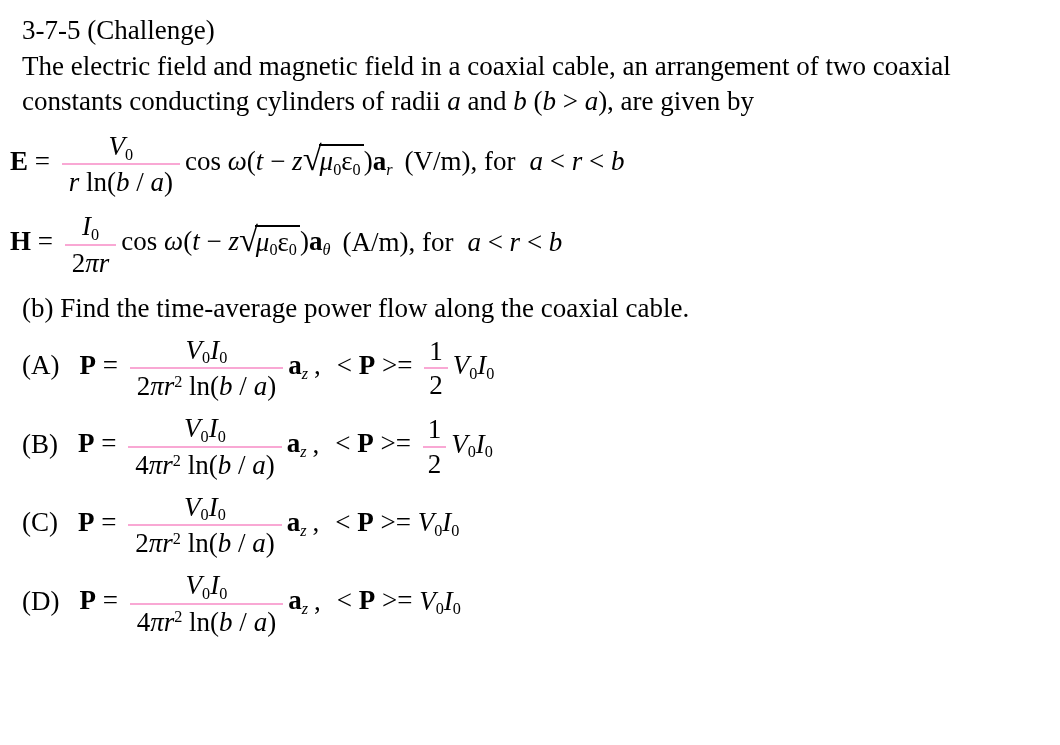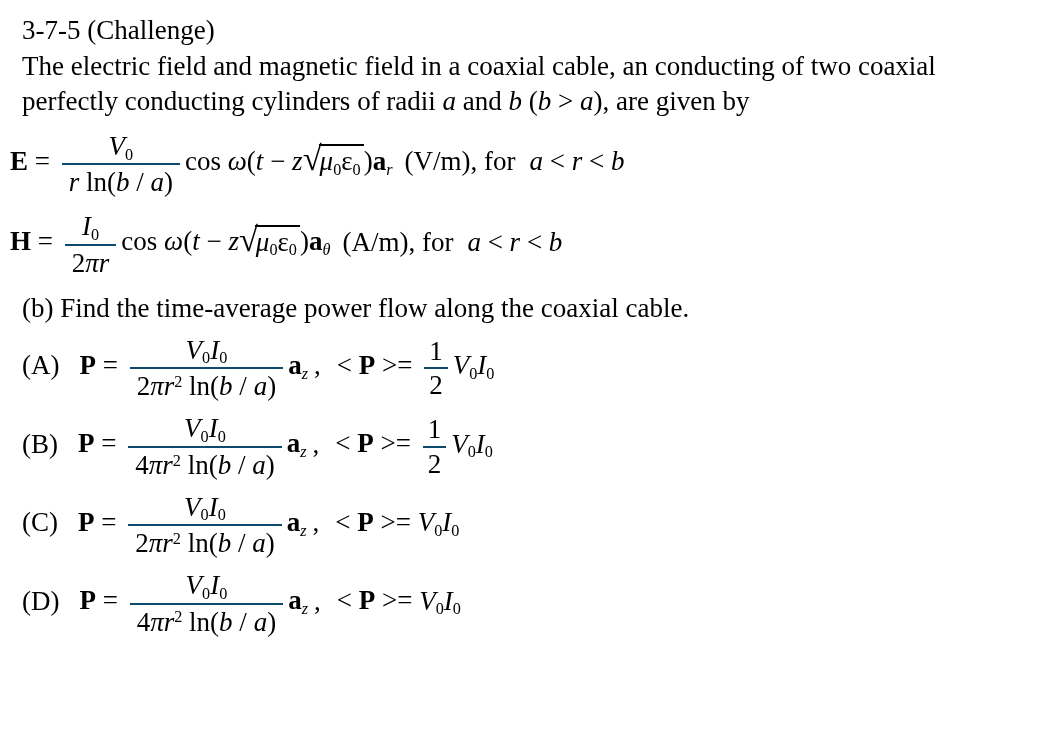--- a/index.html
+++ b/index.html
@@ -22,21 +22,21 @@
   .vec { font-weight: bold; font-style: normal; }
   i { font-style: italic; }
   sub.sb { font-size: 0.60em; line-height: 0; vertical-align: baseline; position: relative; top: 0.28em; }
   sup.sp { font-size: 0.60em; line-height: 0; vertical-align: baseline; position: relative; top: -0.5em; }
   
   .frac {
     display: inline-flex; flex-direction: column; align-items: center;
     vertical-align: middle; text-align: center; margin: 0 5px; justify-content: center;
   }
   .frac .num { padding: 0 7px 2px 7px; line-height: 1.12; white-space: nowrap; }
-  .frac .den { border-top: 2px solid #0c4a6e; padding: 2px 7px 0 7px; line-height: 1.12; white-space: nowrap; }
+  .frac .den { border-top: 2px solid #f9a8d4; padding: 2px 7px 0 7px; line-height: 1.12; white-space: nowrap; }
   .frac.half .num { padding: 0 5px 1px 5px; }
   .frac.half .den { padding: 1px 5px 0 5px; }
   
   .sqrt-sym { font-size: 1.28em; letter-spacing: -2px; margin-right: -1px; }
   .radicand { border-top: 2px solid #000; padding: 0 3px 0 1px; }
   
   .eq-row { margin: 12px 0 14px -12px; white-space: nowrap; }
   .opt-row { margin: 10px 4px 12px 0; white-space: nowrap; }
   .opt-label { margin-right: 20px; }
   .unit { margin-left: 12px; }
@@ -46,23 +46,23 @@
   .where-line { margin-top: 12px; }
   .part-line { line-height: 33px; }
 </style>
 </head>
 <body>
 
 <div id="doc">
 
   <p class="text-line title-line">3-7-5 (Challenge)</p>
 
-  <p class="text-line">The electric field and magnetic field in a coaxial cable, an conducting of two coaxial</p>
+  <p class="text-line">The electric field and magnetic field in a coaxial cable, an arrangement of two coaxial</p>
 
-  <p class="text-line"><span>perfectly conducting cylinders of radii </span><i>a</i><span> and </span><i>b</i><span> (</span><i>b</i><span> &gt; </span><i>a</i><span>), are given by</span></p>
+  <p class="text-line"><span>constants conducting cylinders of radii </span><i>a</i><span> and </span><i>b</i><span> (</span><i>b</i><span> &gt; </span><i>a</i><span>), are given by</span></p>
 
   <div class="eq-row"><span class="vec">E</span><span> = </span><span class="frac">
         <span class="num"><i>V</i><sub class="sb">0</sub></span>
         <span class="den"><i>r</i><span> ln(</span><i>b</i><span> / </span><i>a</i><span>)</span></span>
       </span><span>cos </span><i>ω</i><span>(</span><i>t</i><span> − </span><i>z</i><span class="sqrt-sym">√</span><span class="radicand"><i>μ</i><sub class="sb">0</sub><span>ε</span><sub class="sb">0</sub></span><span>)</span><span class="vec">a</span><sub class="sb it">r</sub><span class="unit">(V/m), for</span><span class="range"><i>a</i><span> &lt; </span><i>r</i><span> &lt; </span><i>b</i></span></div>
 
   <div class="eq-row"><span class="vec">H</span><span> = </span><span class="frac">
         <span class="num"><i>I</i><sub class="sb">0</sub></span>
         <span class="den"><span>2</span><i>π</i><i>r</i></span>
       </span><span>cos </span><i>ω</i><span>(</span><i>t</i><span> − </span><i>z</i><span class="sqrt-sym">√</span><span class="radicand"><i>μ</i><sub class="sb">0</sub><span>ε</span><sub class="sb">0</sub></span><span>)</span><span class="vec">a</span><sub class="sb it">θ</sub><span class="unit">(A/m), for</span><span class="range"><i>a</i><span> &lt; </span><i>r</i><span> &lt; </span><i>b</i></span></div>

